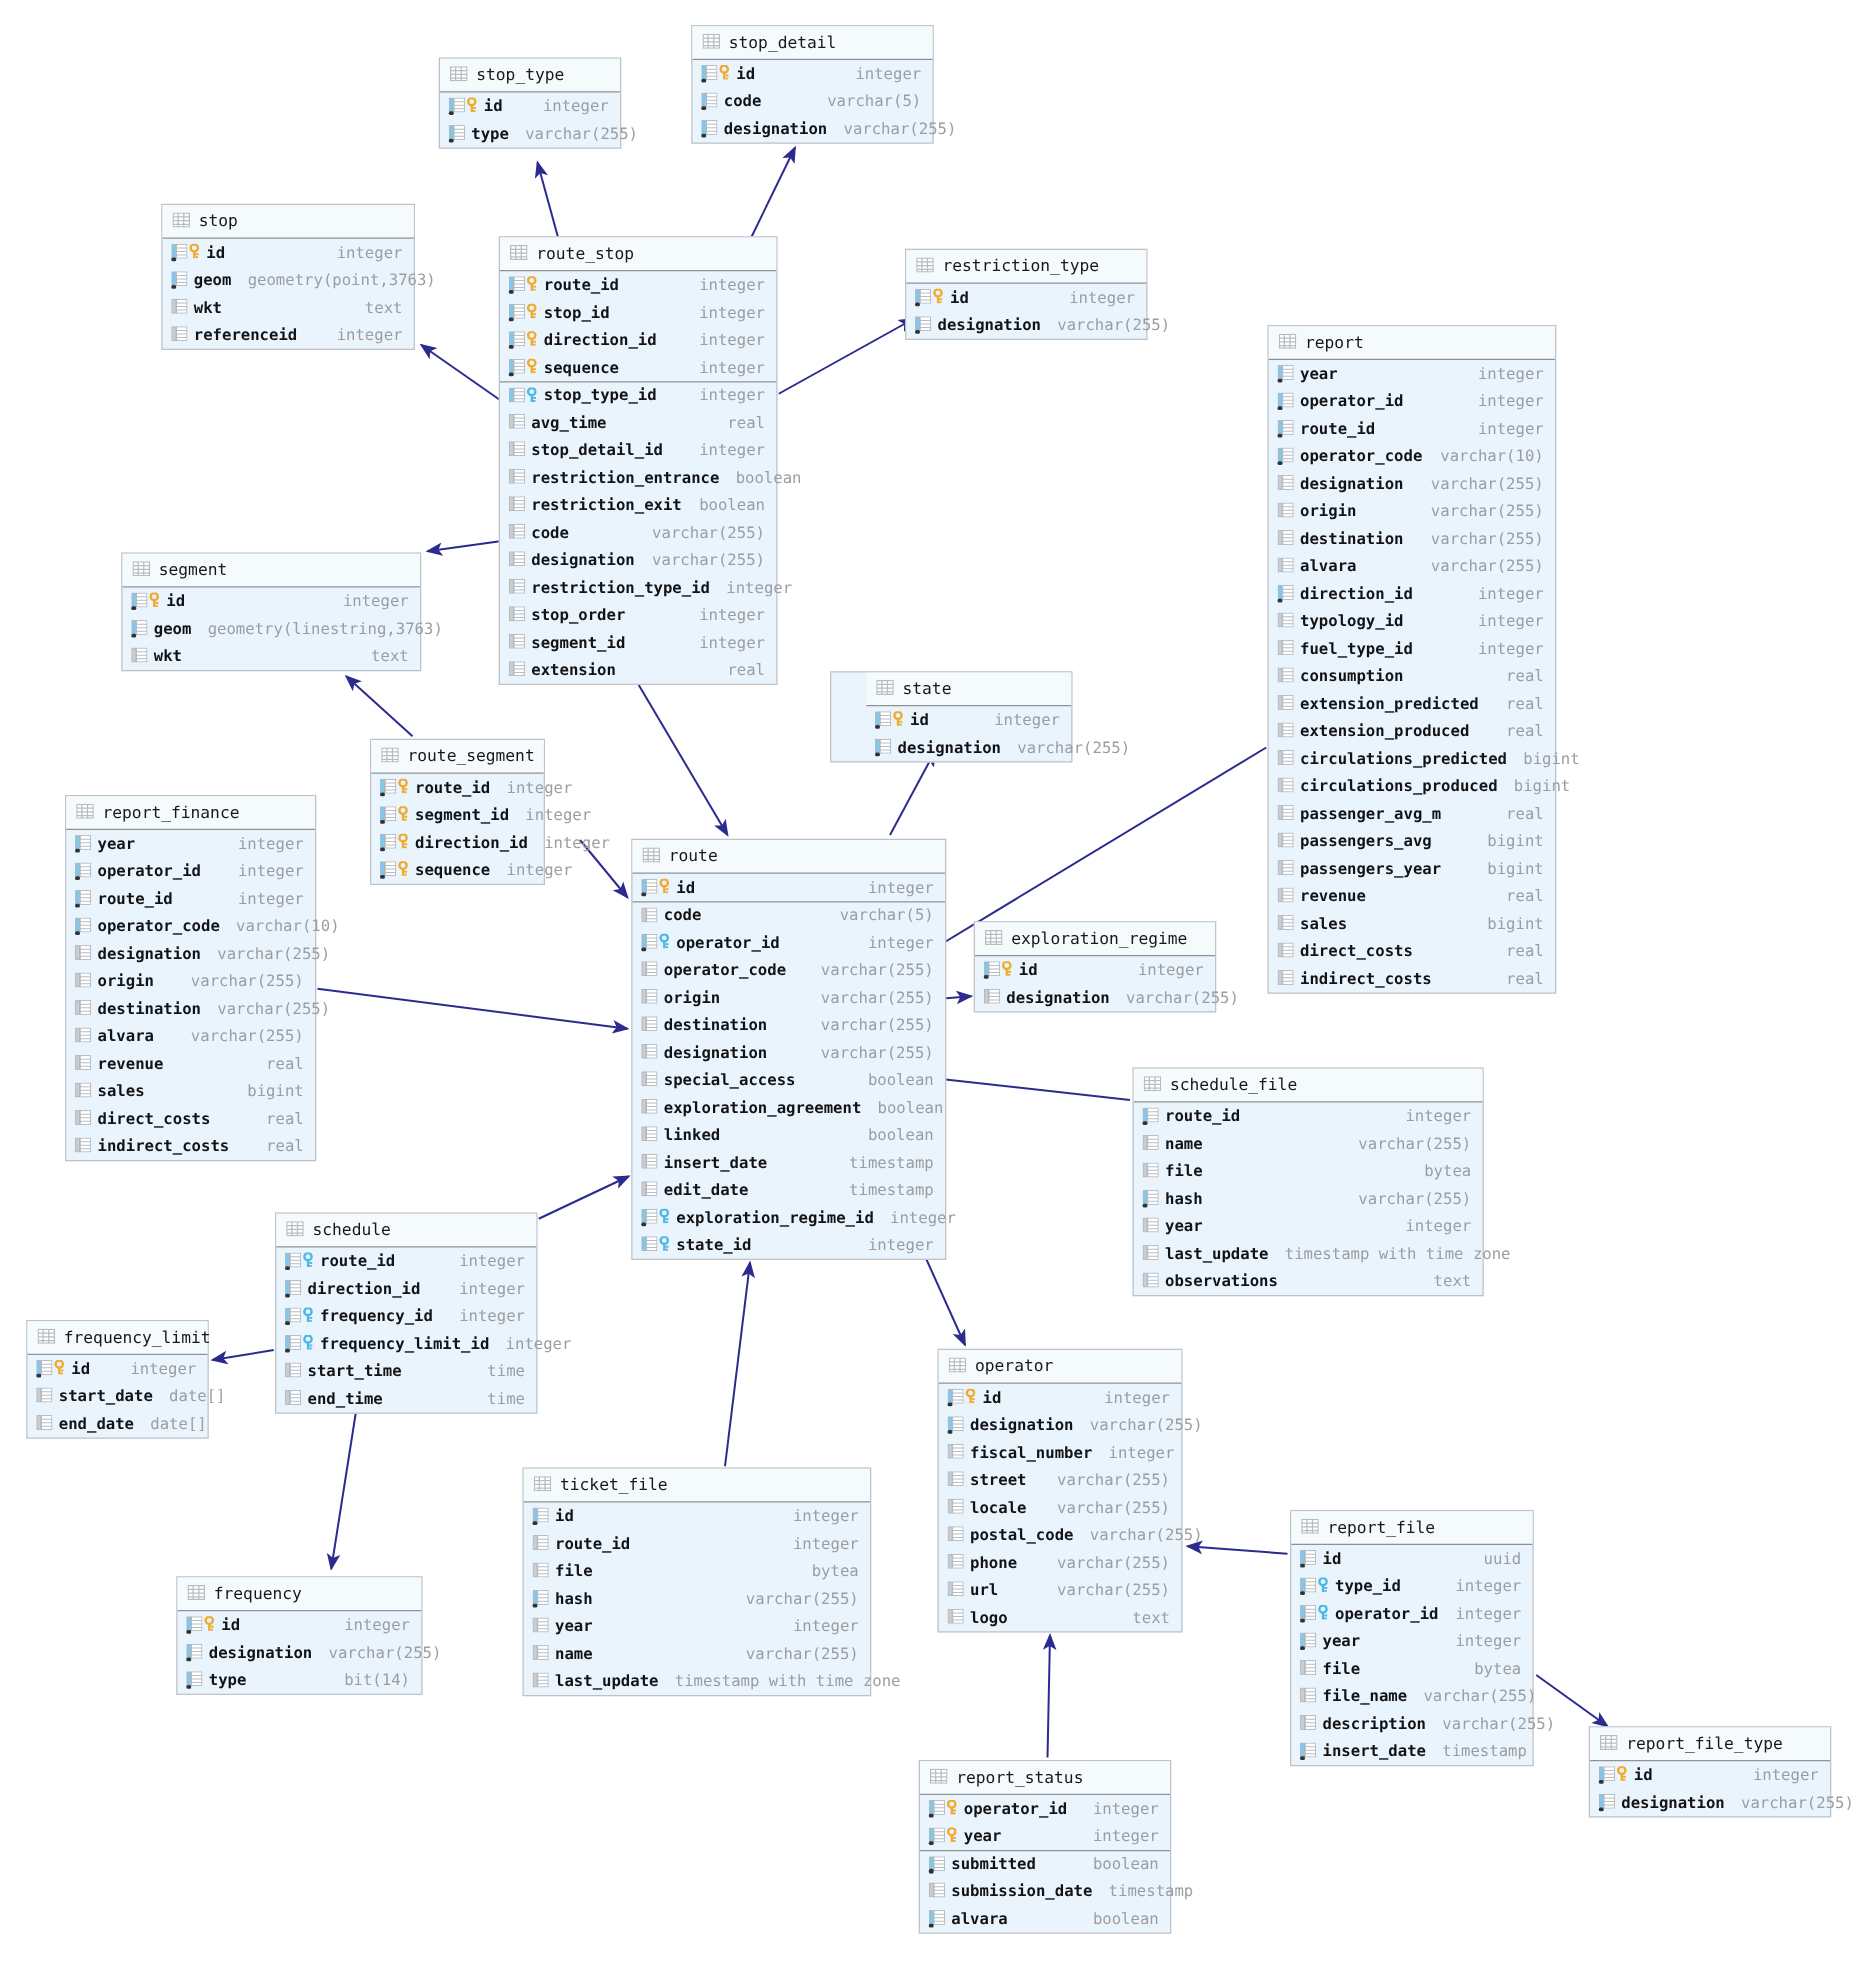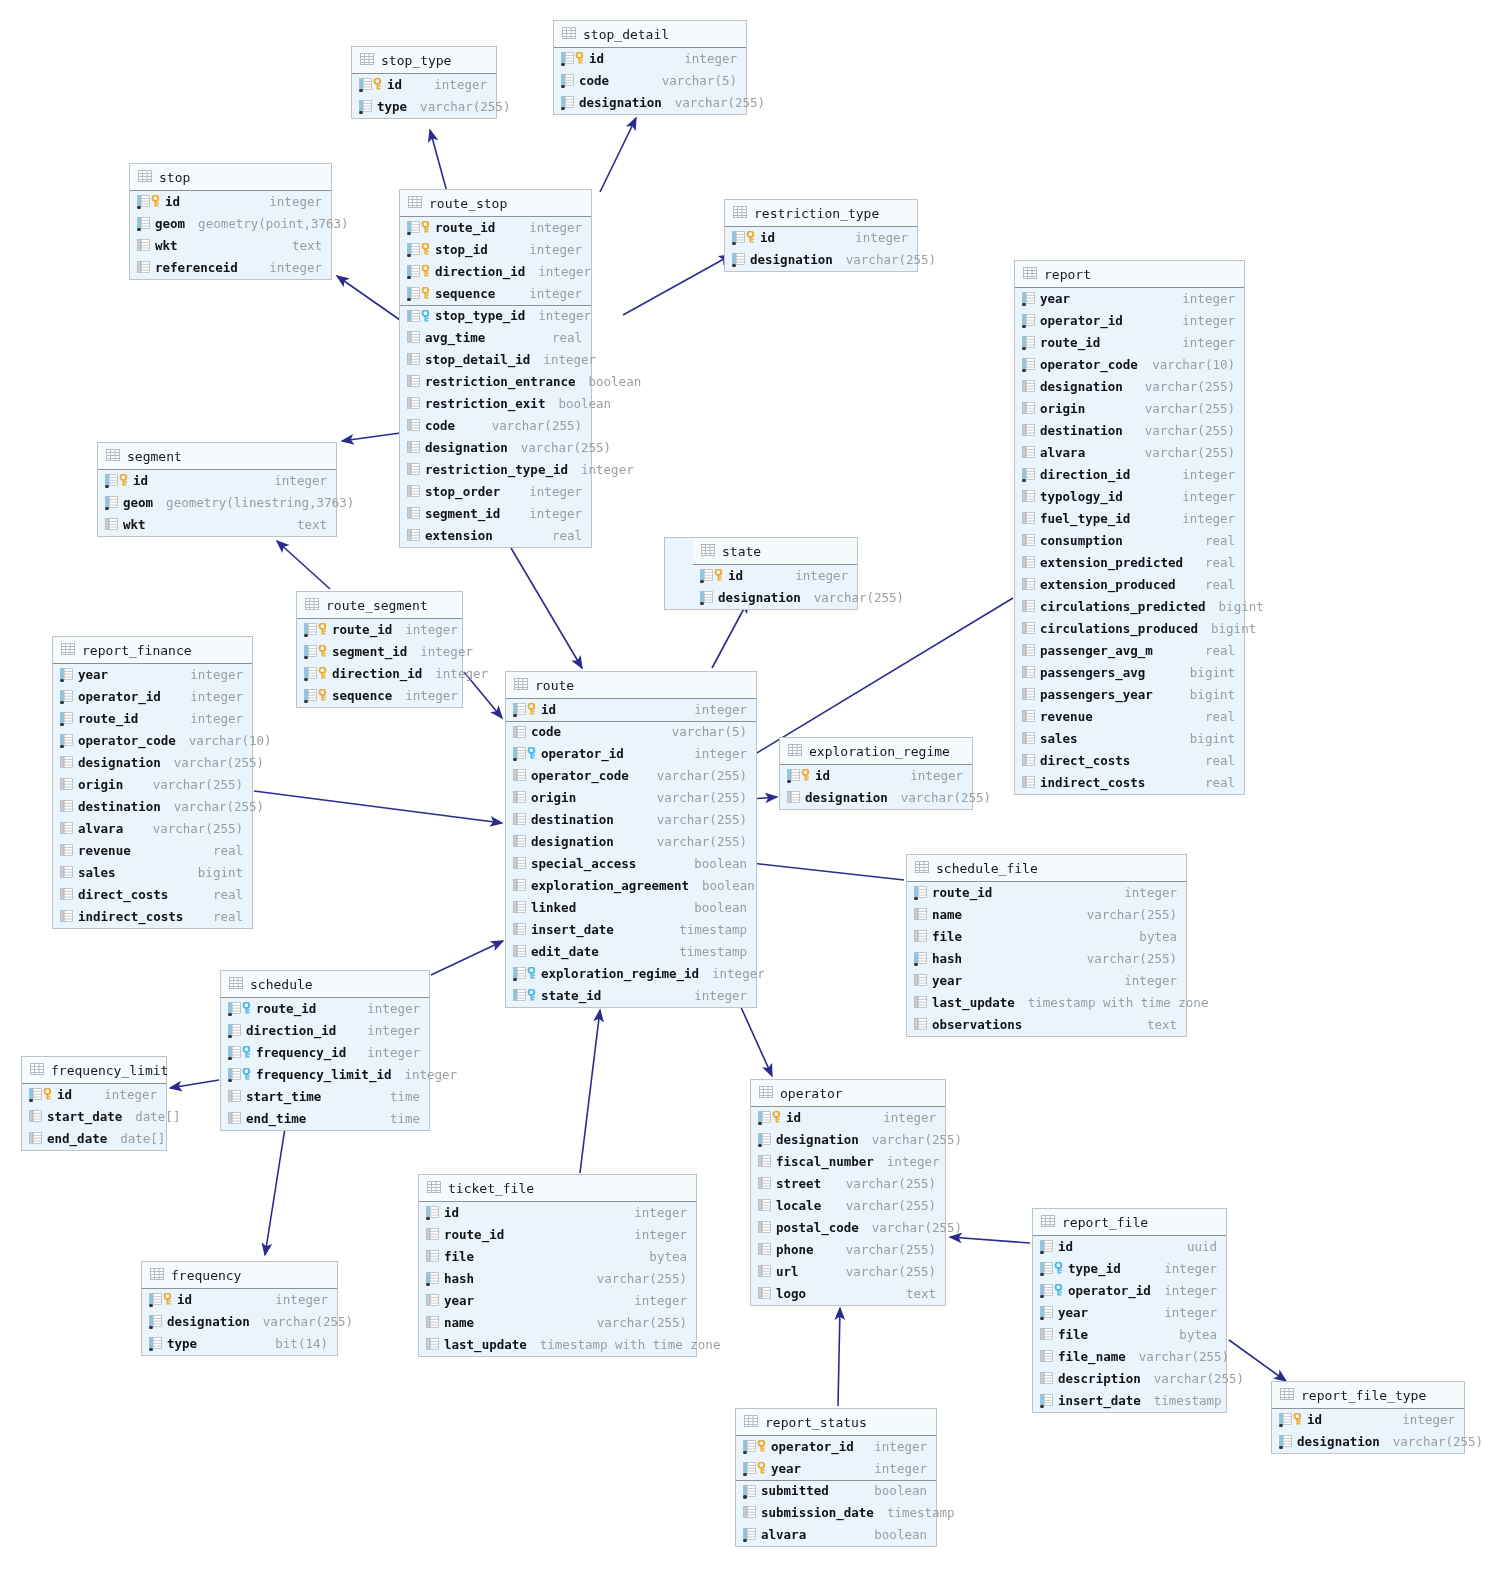--- a/index.html
+++ b/index.html
@@ -304,21 +304,21 @@
               <rect x="4.2" y="0.5" width="8.3" height="11" fill="#ffffff" stroke="#aeb3b8" stroke-width="0.7"></rect>
               <line x1="4.2" y1="3.4" x2="12.5" y2="3.4" stroke="#aeb3b8" stroke-width="0.7"></line>
               <line x1="4.2" y1="6.2" x2="12.5" y2="6.2" stroke="#aeb3b8" stroke-width="0.7"></line>
               <line x1="4.2" y1="9.0" x2="12.5" y2="9.0" stroke="#aeb3b8" stroke-width="0.7"></line>
             </svg>
           </span>
           <span class="col-name">referenceid</span>
           <span class="col-type">integer</span>
         </div>
       </div>
-      <div class="tbl" style="left: 399px; top: 189px; width: 193px;">
+      <div class="tbl" style="left: 399px; top: 189px; width: 223px;">
         <div class="tbl-head">
           <span class="ic">
             <svg width="14" height="12" viewBox="0 0 14 12">
               <rect x="0.5" y="0.5" width="13" height="11" fill="#ffffff" stroke="#b7bcc0"></rect>
               <line x1="0.5" y1="3.5" x2="13.5" y2="3.5" stroke="#b7bcc0"></line>
               <line x1="0.5" y1="6.5" x2="13.5" y2="6.5" stroke="#b7bcc0"></line>
               <line x1="0.5" y1="9.5" x2="13.5" y2="9.5" stroke="#b7bcc0"></line>
               <line x1="4.5" y1="0.5" x2="4.5" y2="11.5" stroke="#b7bcc0"></line>
               <line x1="9.0" y1="0.5" x2="9.0" y2="11.5" stroke="#b7bcc0"></line>
             </svg>
@@ -1020,21 +1020,21 @@
               <line x1="4.2" y1="3.4" x2="12.5" y2="3.4" stroke="#aeb3b8" stroke-width="0.7"></line>
               <line x1="4.2" y1="6.2" x2="12.5" y2="6.2" stroke="#aeb3b8" stroke-width="0.7"></line>
               <line x1="4.2" y1="9.0" x2="12.5" y2="9.0" stroke="#aeb3b8" stroke-width="0.7"></line>
             </svg>
             <span class="dot"></span>
           </span>
           <span class="col-name">designation</span>
           <span class="col-type">varchar(255)</span>
         </div>
       </div>
-      <div class="tbl" style="left: 296px; top: 591px; width: 167px;">
+      <div class="tbl" style="left: 296px; top: 591px; width: 140px;">
         <div class="tbl-head">
           <span class="ic">
             <svg width="14" height="12" viewBox="0 0 14 12">
               <rect x="0.5" y="0.5" width="13" height="11" fill="#ffffff" stroke="#b7bcc0"></rect>
               <line x1="0.5" y1="3.5" x2="13.5" y2="3.5" stroke="#b7bcc0"></line>
               <line x1="0.5" y1="6.5" x2="13.5" y2="6.5" stroke="#b7bcc0"></line>
               <line x1="0.5" y1="9.5" x2="13.5" y2="9.5" stroke="#b7bcc0"></line>
               <line x1="4.5" y1="0.5" x2="4.5" y2="11.5" stroke="#b7bcc0"></line>
               <line x1="9.0" y1="0.5" x2="9.0" y2="11.5" stroke="#b7bcc0"></line>
             </svg>

